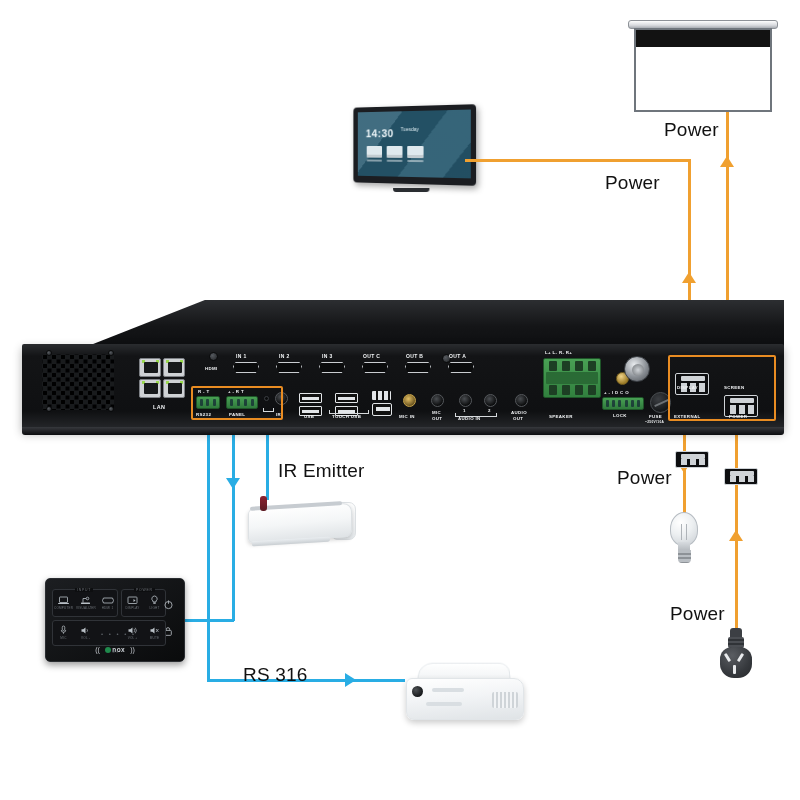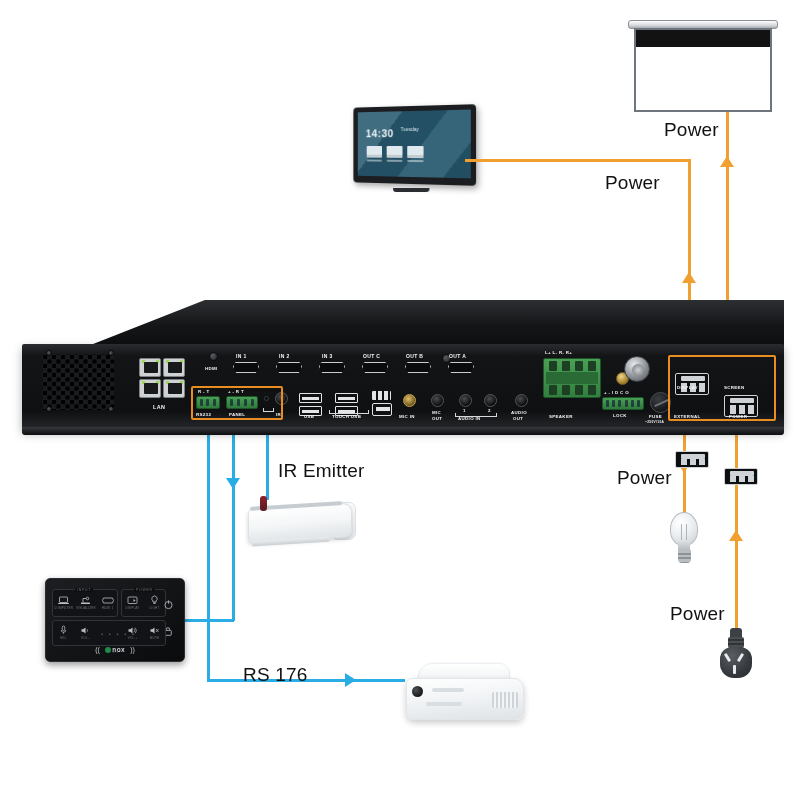--- a/index.html
+++ b/index.html
@@ -447,21 +447,21 @@
     <div class="plug-ribs"></div>
     <div class="plug-body"></div>
     <div class="pin a"></div>
     <div class="pin b"></div>
     <div class="pin c"></div>
   </div>
 
   <div class="wire v blue" style="left:207px; top:428px; height:253px;"></div>
   <div class="wire h blue" style="left:207px; top:679px; width:198px;"></div>
   <div class="arrow right blue" style="left:345px; top:673px;"></div>
-  <div class="cable-label" style="left:243px; top:664px;">RS 176</div>
+  <div class="cable-label" style="left:243px; top:664px;">RS 316</div>
 
   <div class="wire v blue" style="left:232px; top:428px; height:173px;"></div>
   <div class="wire h blue" style="left:178px; top:619px; width:56px;"></div>
   <div class="wire v blue" style="left:232px; top:599px; height:22px;"></div>
   <div class="arrow down blue" style="left:226px; top:478px;"></div>
 
   <div class="wire v blue" style="left:266px; top:428px; height:72px;"></div>
   <div class="cable-label" style="left:278px; top:460px;">IR Emitter</div>
 
   <div class="abs" id="ac-unit">

